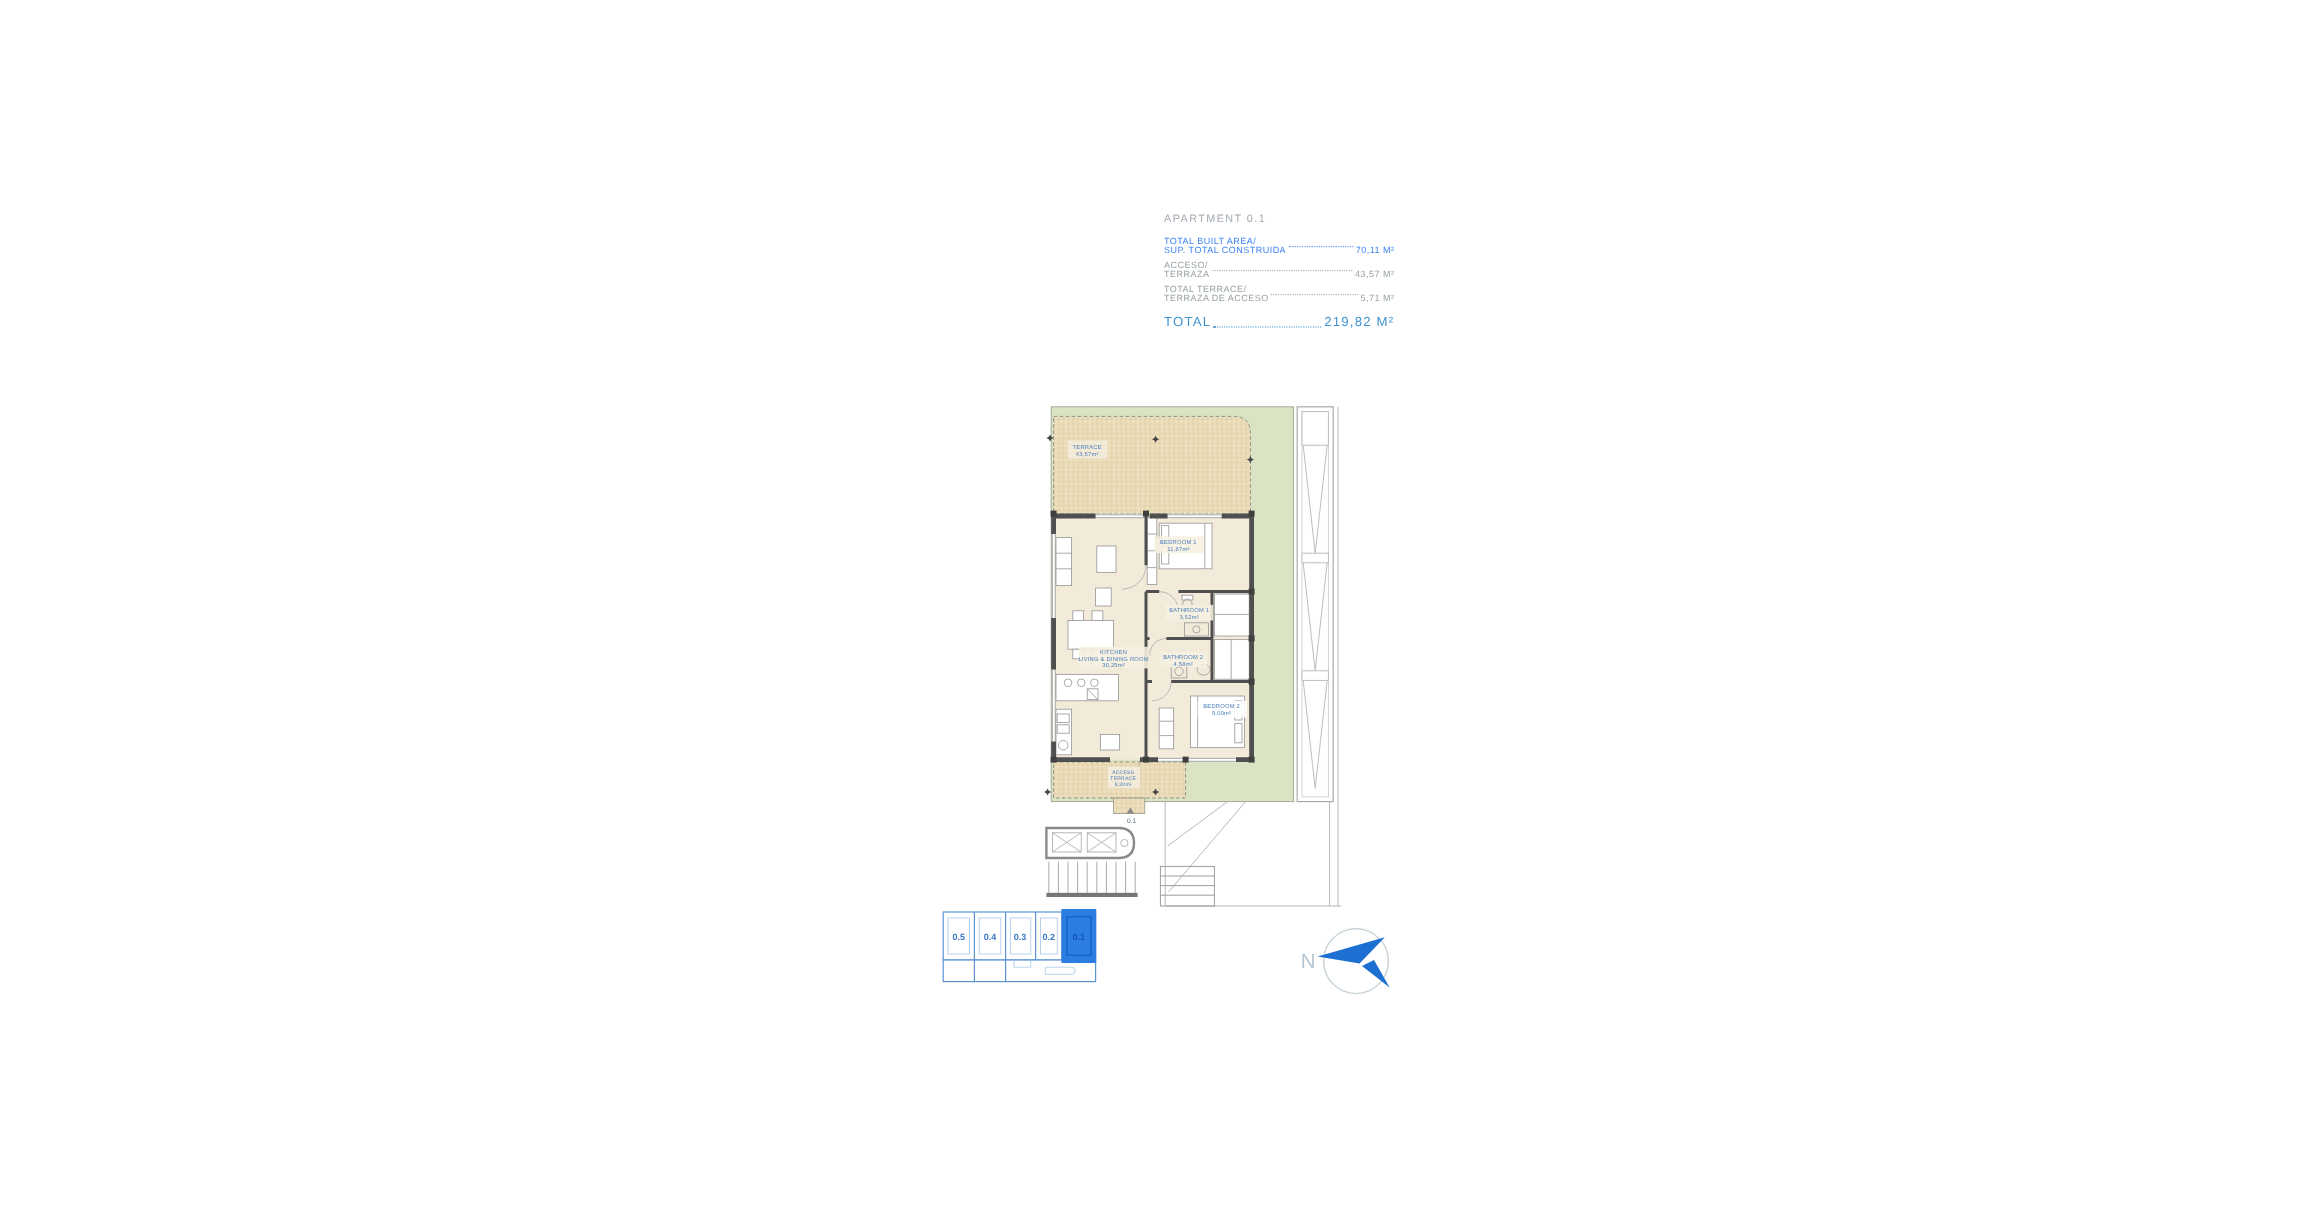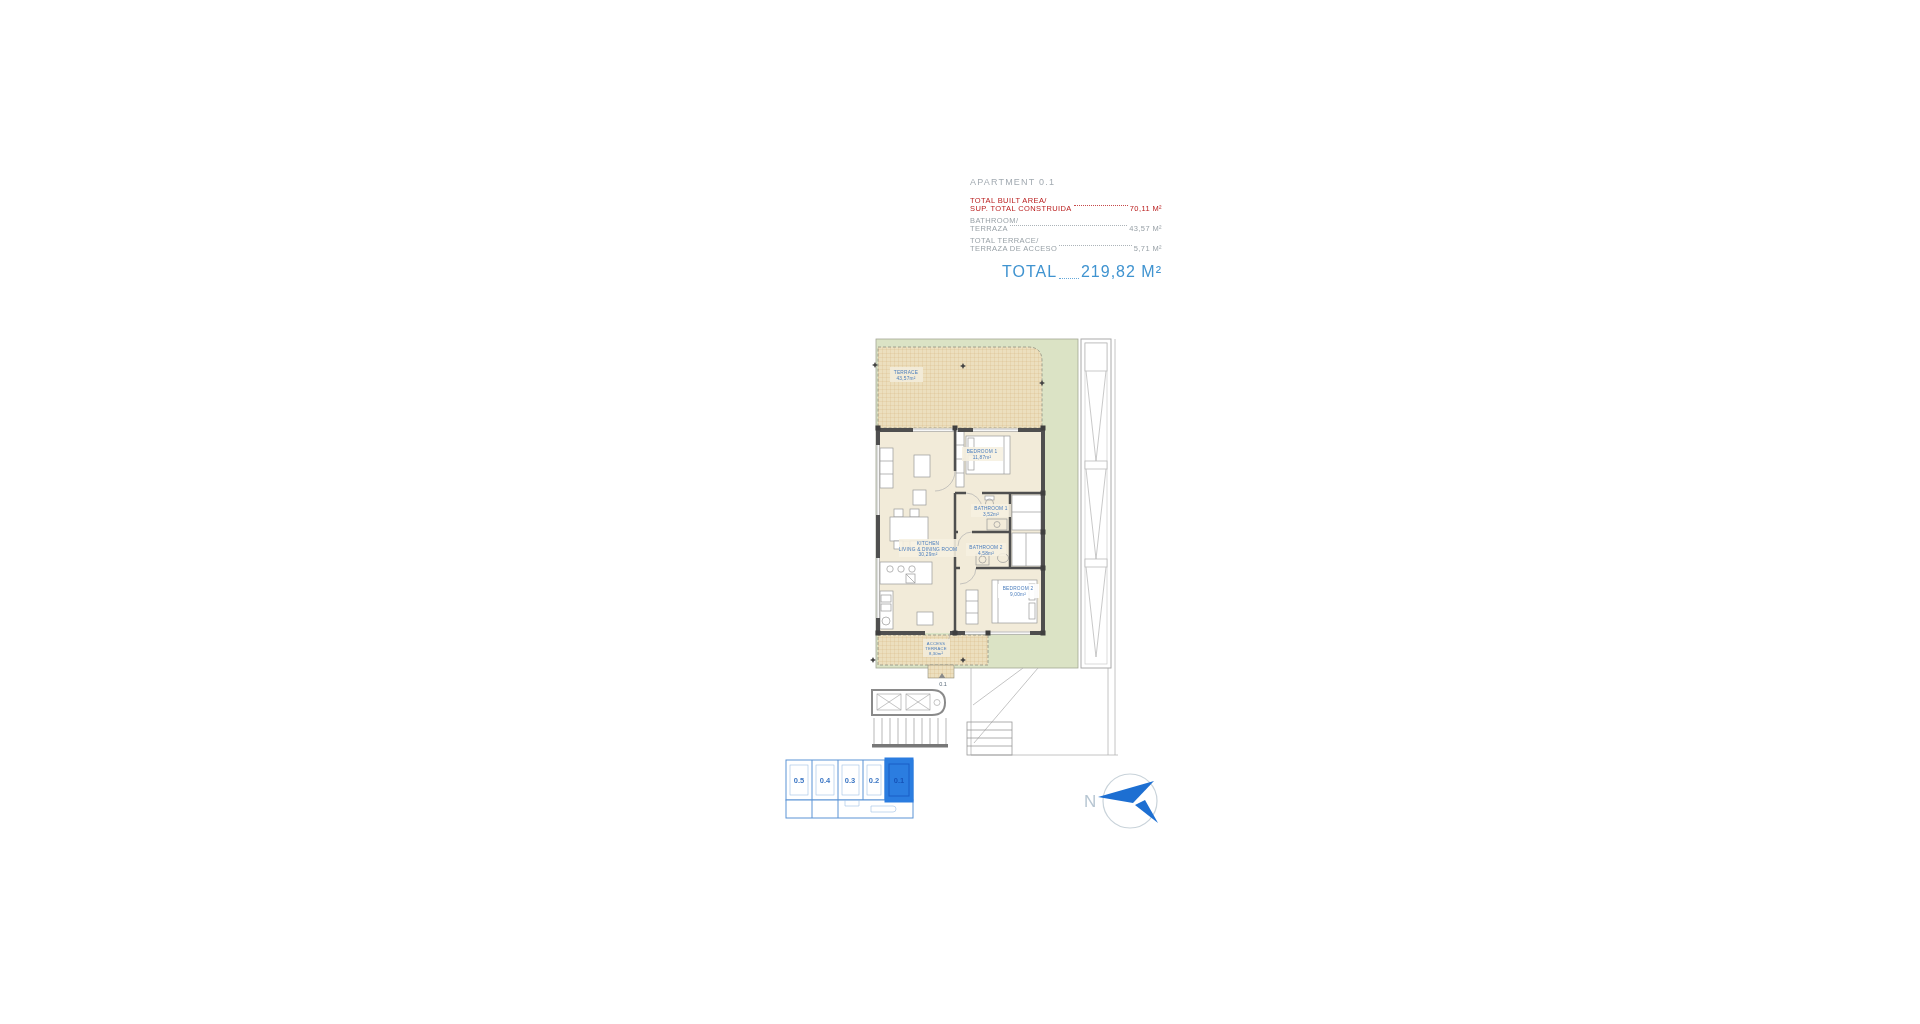--- a/index.html
+++ b/index.html
@@ -6,24 +6,24 @@
             font-family:"Liberation Sans", sans-serif;}
   .page{position:relative;width:1916px;height:1024px;background:#fff;}
 
   
   .area-table{position:absolute;left:970px;top:177px;width:192px;}
   .at-title{font-size:9px;letter-spacing:1.2px;color:#a2aab1;margin:0 0 10px 0;font-weight:400;}
   .at-group{margin-bottom:4px;}
   .at-line1{font-size:7.5px;letter-spacing:.4px;line-height:8px;}
   .at-row{display:flex;align-items:flex-start;font-size:7.5px;letter-spacing:.4px;line-height:8px;}
   .at-leader{flex:1;border-bottom:1.5px dotted currentColor;margin:0 2px 1.5px 2px;opacity:.8;}
-  .blue{color:#b91c1c;}
+  .blue{color:#3b82f6;}
   .gray{color:#98a1a7;}
-  .at-total{display:flex;align-items:flex-end;margin-top:10px;font-size:16px;
-            letter-spacing:1px;color:#3f93d0;font-weight:400;margin-left:32px;}
+  .at-total{display:flex;align-items:flex-end;margin-top:10px;font-size:11px;
+            letter-spacing:1px;color:#3f93d0;font-weight:400;}
   .at-total .at-leader{margin-bottom:2px;}
 
   
   .plan-svg{position:absolute;left:870px;top:333px;}
   .keyplan-svg{position:absolute;left:783px;top:752px;}
   .compass-svg{position:absolute;left:1078px;top:763px;}
 
   svg text{font-family:"Liberation Sans", sans-serif;}
   .room-label{fill:#4a7dbd;font-size:4.8px;letter-spacing:.2px;text-anchor:middle;}
   .room-label.small{font-size:4.2px;}
@@ -43,21 +43,21 @@
     <div class="at-group blue">
       <div class="at-line1">TOTAL BUILT AREA/</div>
       <div class="at-row">
         <span>SUP. TOTAL CONSTRUIDA</span>
         <span class="at-leader"></span>
         <span>70,11 M²</span>
       </div>
     </div>
 
     <div class="at-group gray">
-      <div class="at-line1">BATHROOM/</div>
+      <div class="at-line1">ACCESO/</div>
       <div class="at-row">
         <span>TERRAZA</span>
         <span class="at-leader"></span>
         <span>43,57 M²</span>
       </div>
     </div>
 
     <div class="at-group gray">
       <div class="at-line1">TOTAL TERRACE/</div>
       <div class="at-row">

